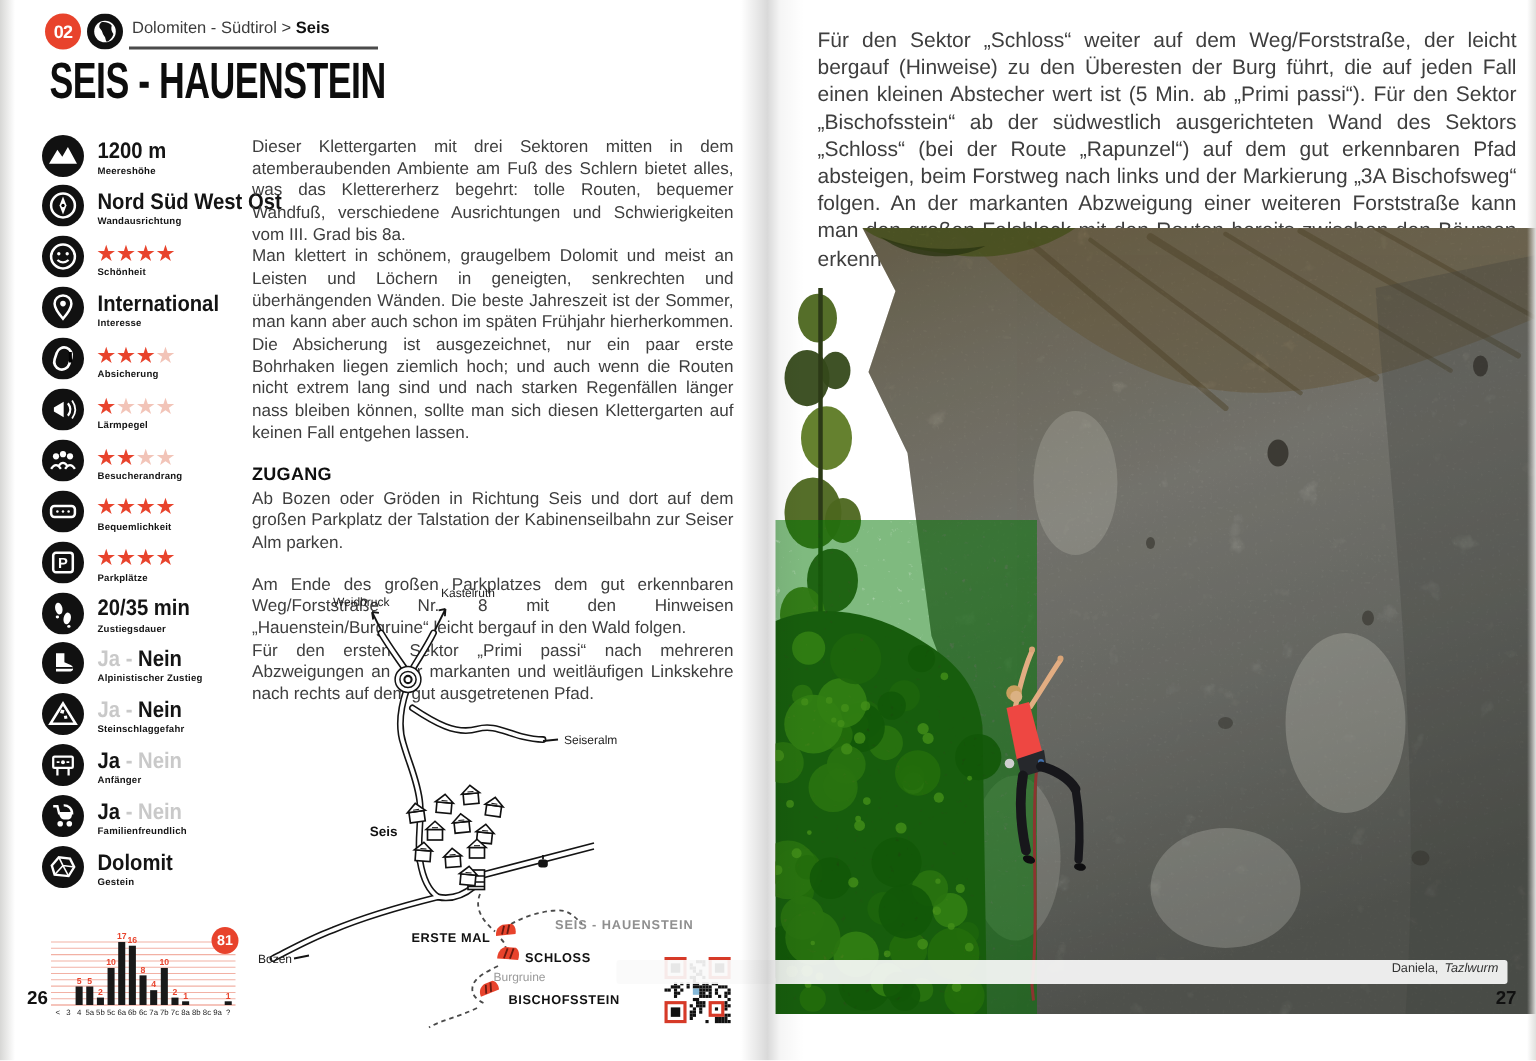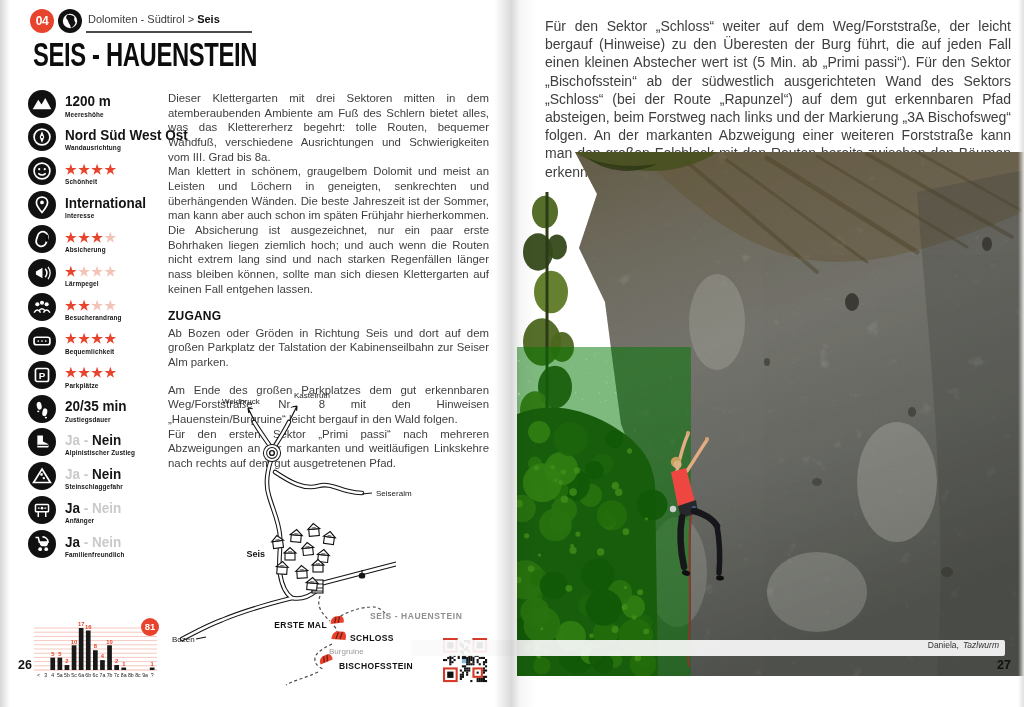--- a/index.html
+++ b/index.html
@@ -69,21 +69,21 @@
   #photo-caption{position:absolute;right:19px;bottom:20px;height:16px;padding:0 6px;
     background:rgba(250,250,250,.92);border-radius:2px;display:flex;
     gap:4px;font-size:8.5px;color:#333;white-space:nowrap}
   #photo-caption .rt{font-style:italic}
 </style>
 </head>
 <body>
 
 <div id="edge-left"></div>
 
-<div id="badge">04</div>
+<div id="badge">02</div>
 <div id="globe">
   <svg viewBox="0 0 30 30">
     <circle cx="15" cy="15" r="15" fill="#111"></circle>
     <circle cx="15" cy="15" r="9" fill="#fff"></circle>
     <path d="M12 7.2 C9.8 9 9.6 11.5 11.4 13.2 C13 14.6 12.6 16.8 14.2 18.6 C15.8 20.2 15.2 22.4 16.4 23.6 C18.8 22.6 21.4 20 22 17 C20.4 15.2 19.8 12.4 20.6 10 C19 8 16 6.8 12 7.2 Z" fill="#111"></path>
   </svg>
 </div>
 <div id="breadcrumb"><span>Dolomiten - Südtirol &gt; </span><b>Seis</b></div>
 <div id="crumb-rule"></div>
 <div id="page-title">SEIS - HAUENSTEIN</div>
@@ -277,20 +277,33 @@
           <circle cx="15" cy="15" r="15" fill="#111"></circle>
           <path d="M8 8 L11 8 L12.2 13 L21.5 13 C21.5 9.5 18.5 7.2 15.5 7.4" fill="none" stroke="#fff" stroke-width="1.7"></path>
           <path d="M12.2 13 C12.5 16 14 17.5 16.5 17.5 L19 17.5 C20.8 17 21.5 15.5 21.5 13" fill="#fff"></path>
           <circle cx="13" cy="20.5" r="2" fill="#fff"></circle>
           <circle cx="19.5" cy="20.5" r="2" fill="#fff"></circle>
         </svg>
       </div>
       <div class="sb-body">
         <div class="sb-val"><span>Ja</span><span class="muted"> - </span><span class="muted">Nein</span></div>
         <div class="sb-label">Familienfreundlich</div>
+      </div>
+    </div>
+    <div class="sb-row">
+      <div class="sb-icon">
+        <svg viewBox="0 0 30 30">
+          <circle cx="15" cy="15" r="15" fill="#111"></circle>
+          <path d="M9 20.5 L7 14 L12 8 L20 9 L23 15 L19 21.5 Z" fill="none" stroke="#fff" stroke-width="1.7"></path>
+          <path d="M12 8 L15 14 L9 20.5 M15 14 L19 21.5 M15 14 L23 15" stroke="#fff" stroke-width="1.1" fill="none"></path>
+        </svg>
+      </div>
+      <div class="sb-body">
+        <div class="sb-val">Dolomit</div>
+        <div class="sb-label">Gestein</div>
       </div>
     </div>
   </div>
 
 <div id="intro">
   <p>Dieser Klettergarten mit drei Sektoren mitten in dem atemberaubenden Ambiente am Fuß des Schlern bietet alles, was das Klettererherz begehrt: tolle Routen, bequemer Wandfuß, verschiedene Ausrichtungen und Schwierigkeiten vom III. Grad bis 8a.</p>
   <p>Man klettert in schönem, graugelbem Dolomit und meist an Leisten und Löchern in geneigten, senkrechten und überhängenden Wänden. Die beste Jahreszeit ist der Sommer, man kann aber auch schon im späten Frühjahr hierherkommen. Die Absicherung ist ausgezeichnet, nur ein paar erste Bohrhaken liegen ziemlich hoch; und auch wenn die Routen nicht extrem lang sind und nach starken Regenfällen länger nass bleiben können, sollte man sich diesen Klettergarten auf keinen Fall entgehen lassen.</p>
   <h3>ZUGANG</h3>
   <p>Ab Bozen oder Gröden in Richtung Seis und dort auf dem großen Parkplatz der Talstation der Kabinenseilbahn zur Seiser Alm parken.</p>
   <p class="psp">Am Ende des großen Parkplatzes dem gut erkennbaren Weg/Forststraße Nr. 8 mit den Hinweisen „Hauenstein/Burgruine“ leicht bergauf in den Wald folgen.</p>

